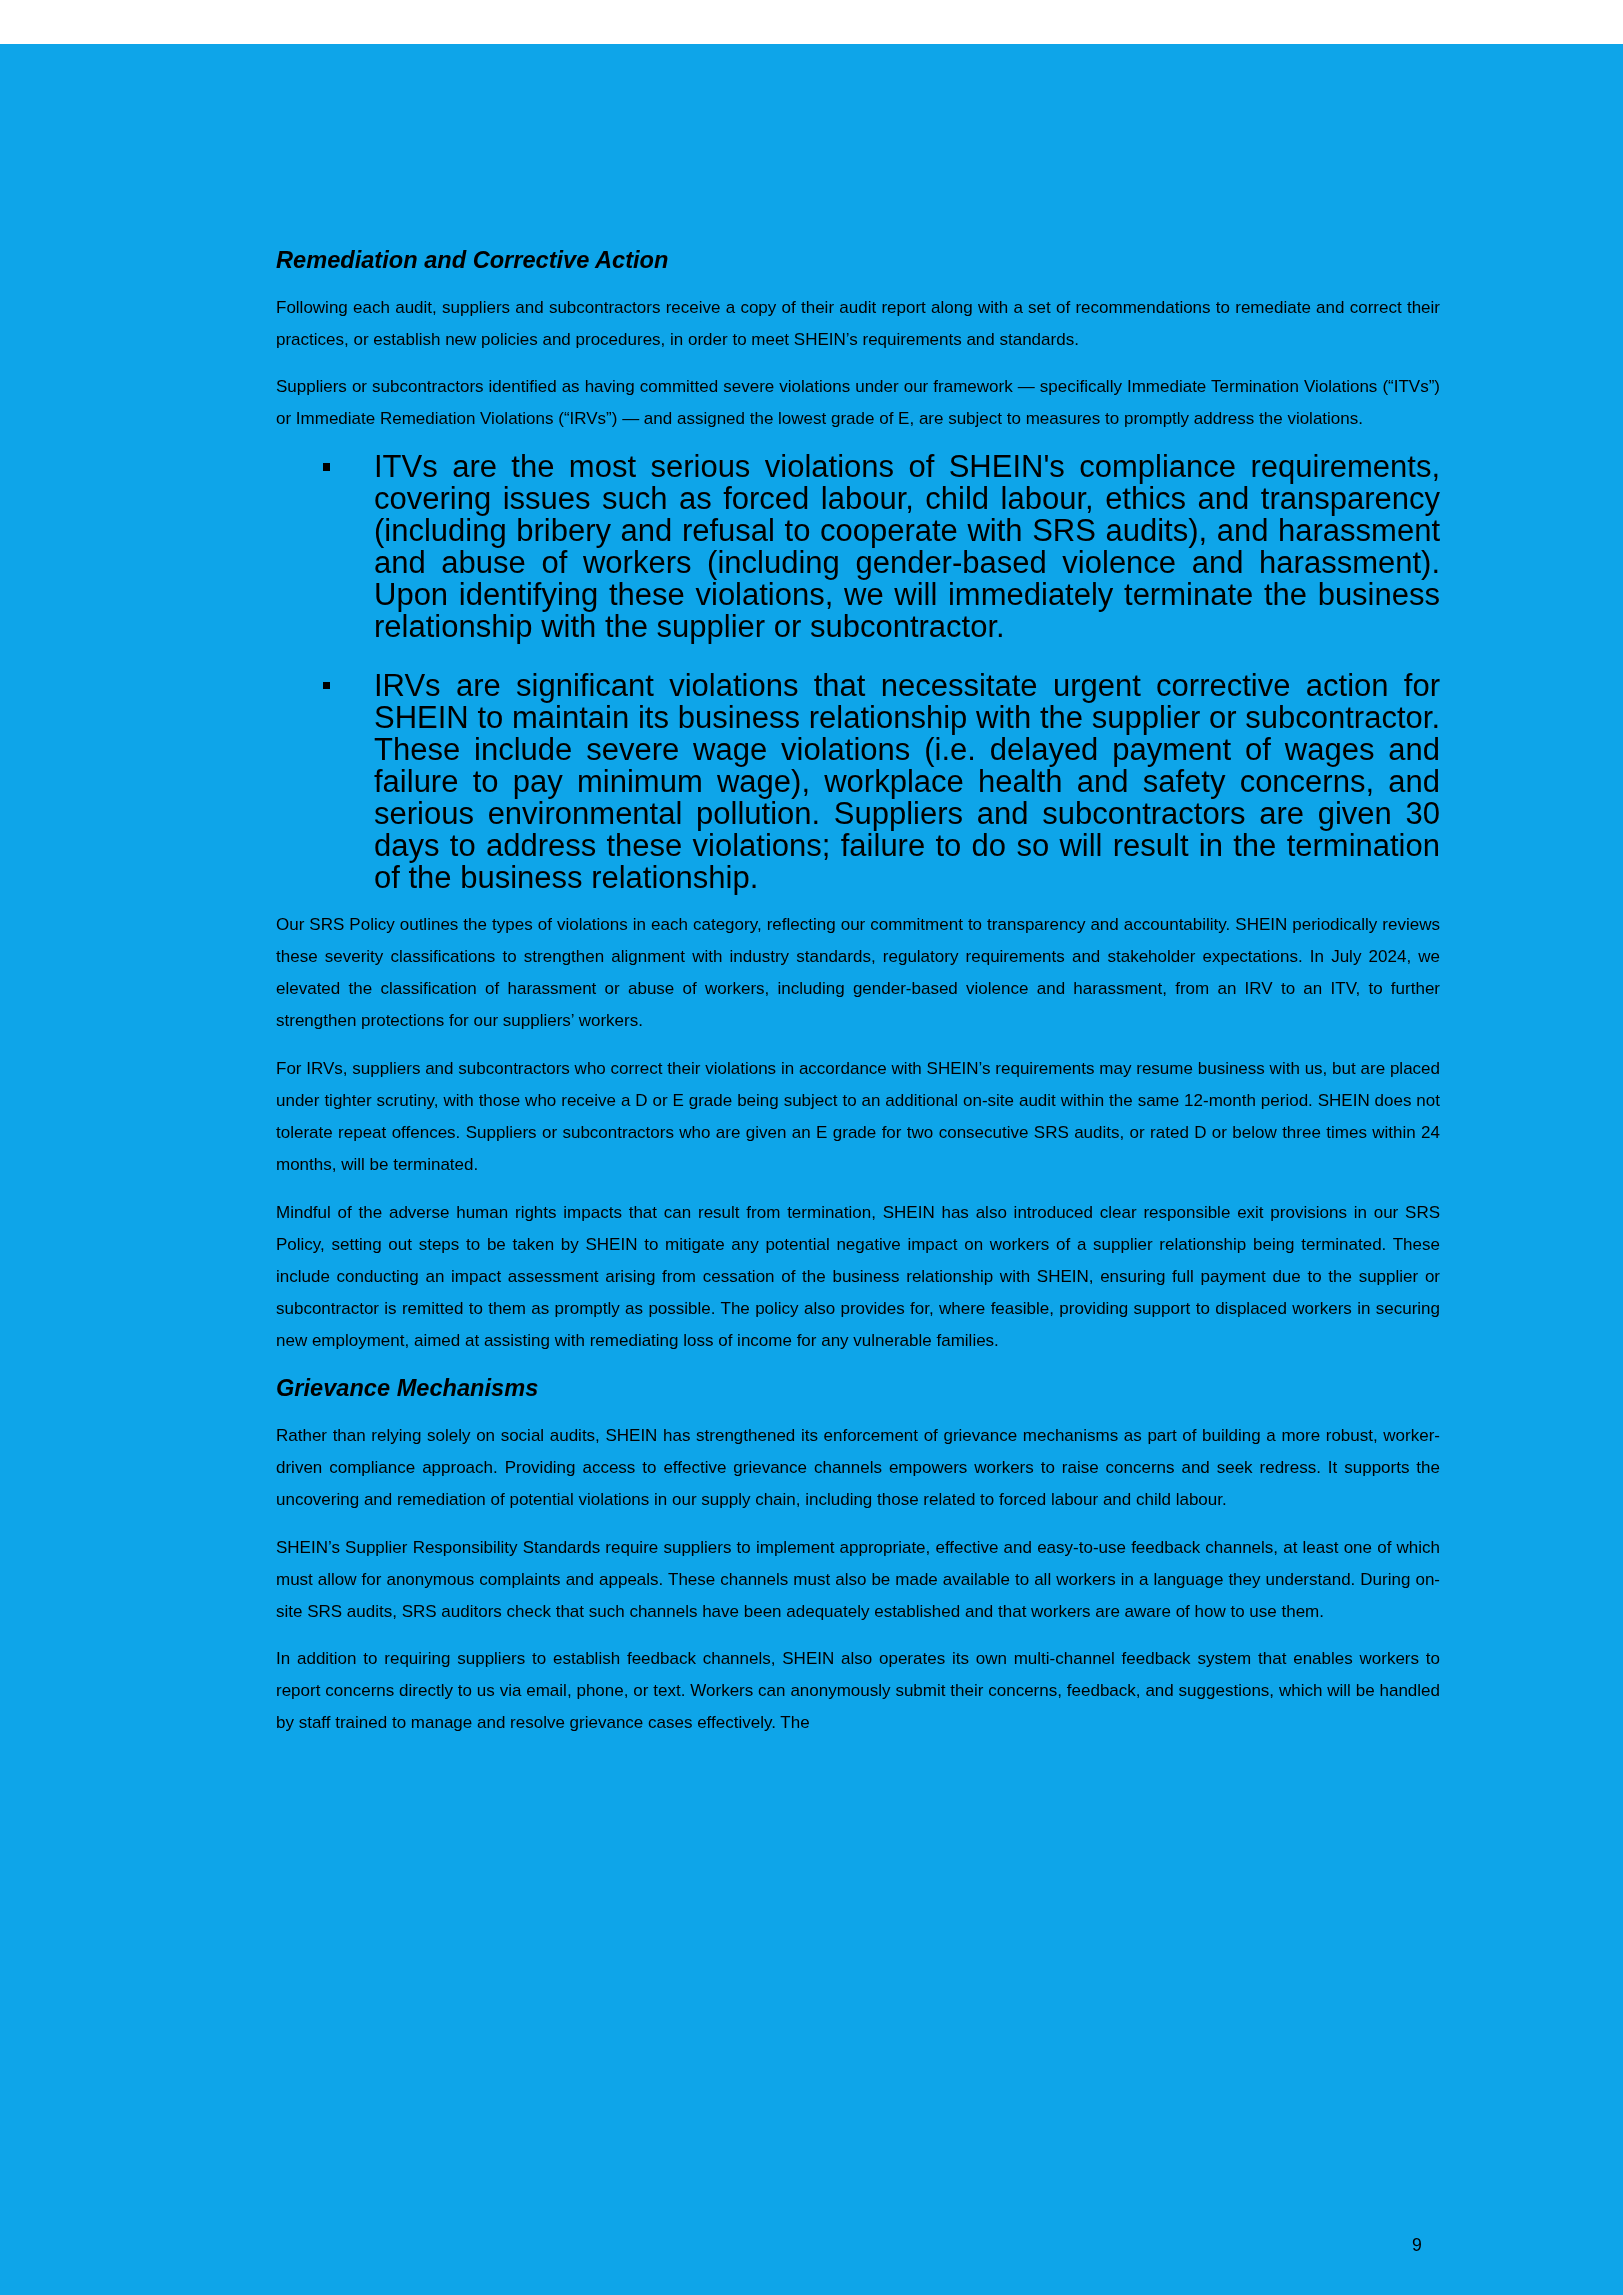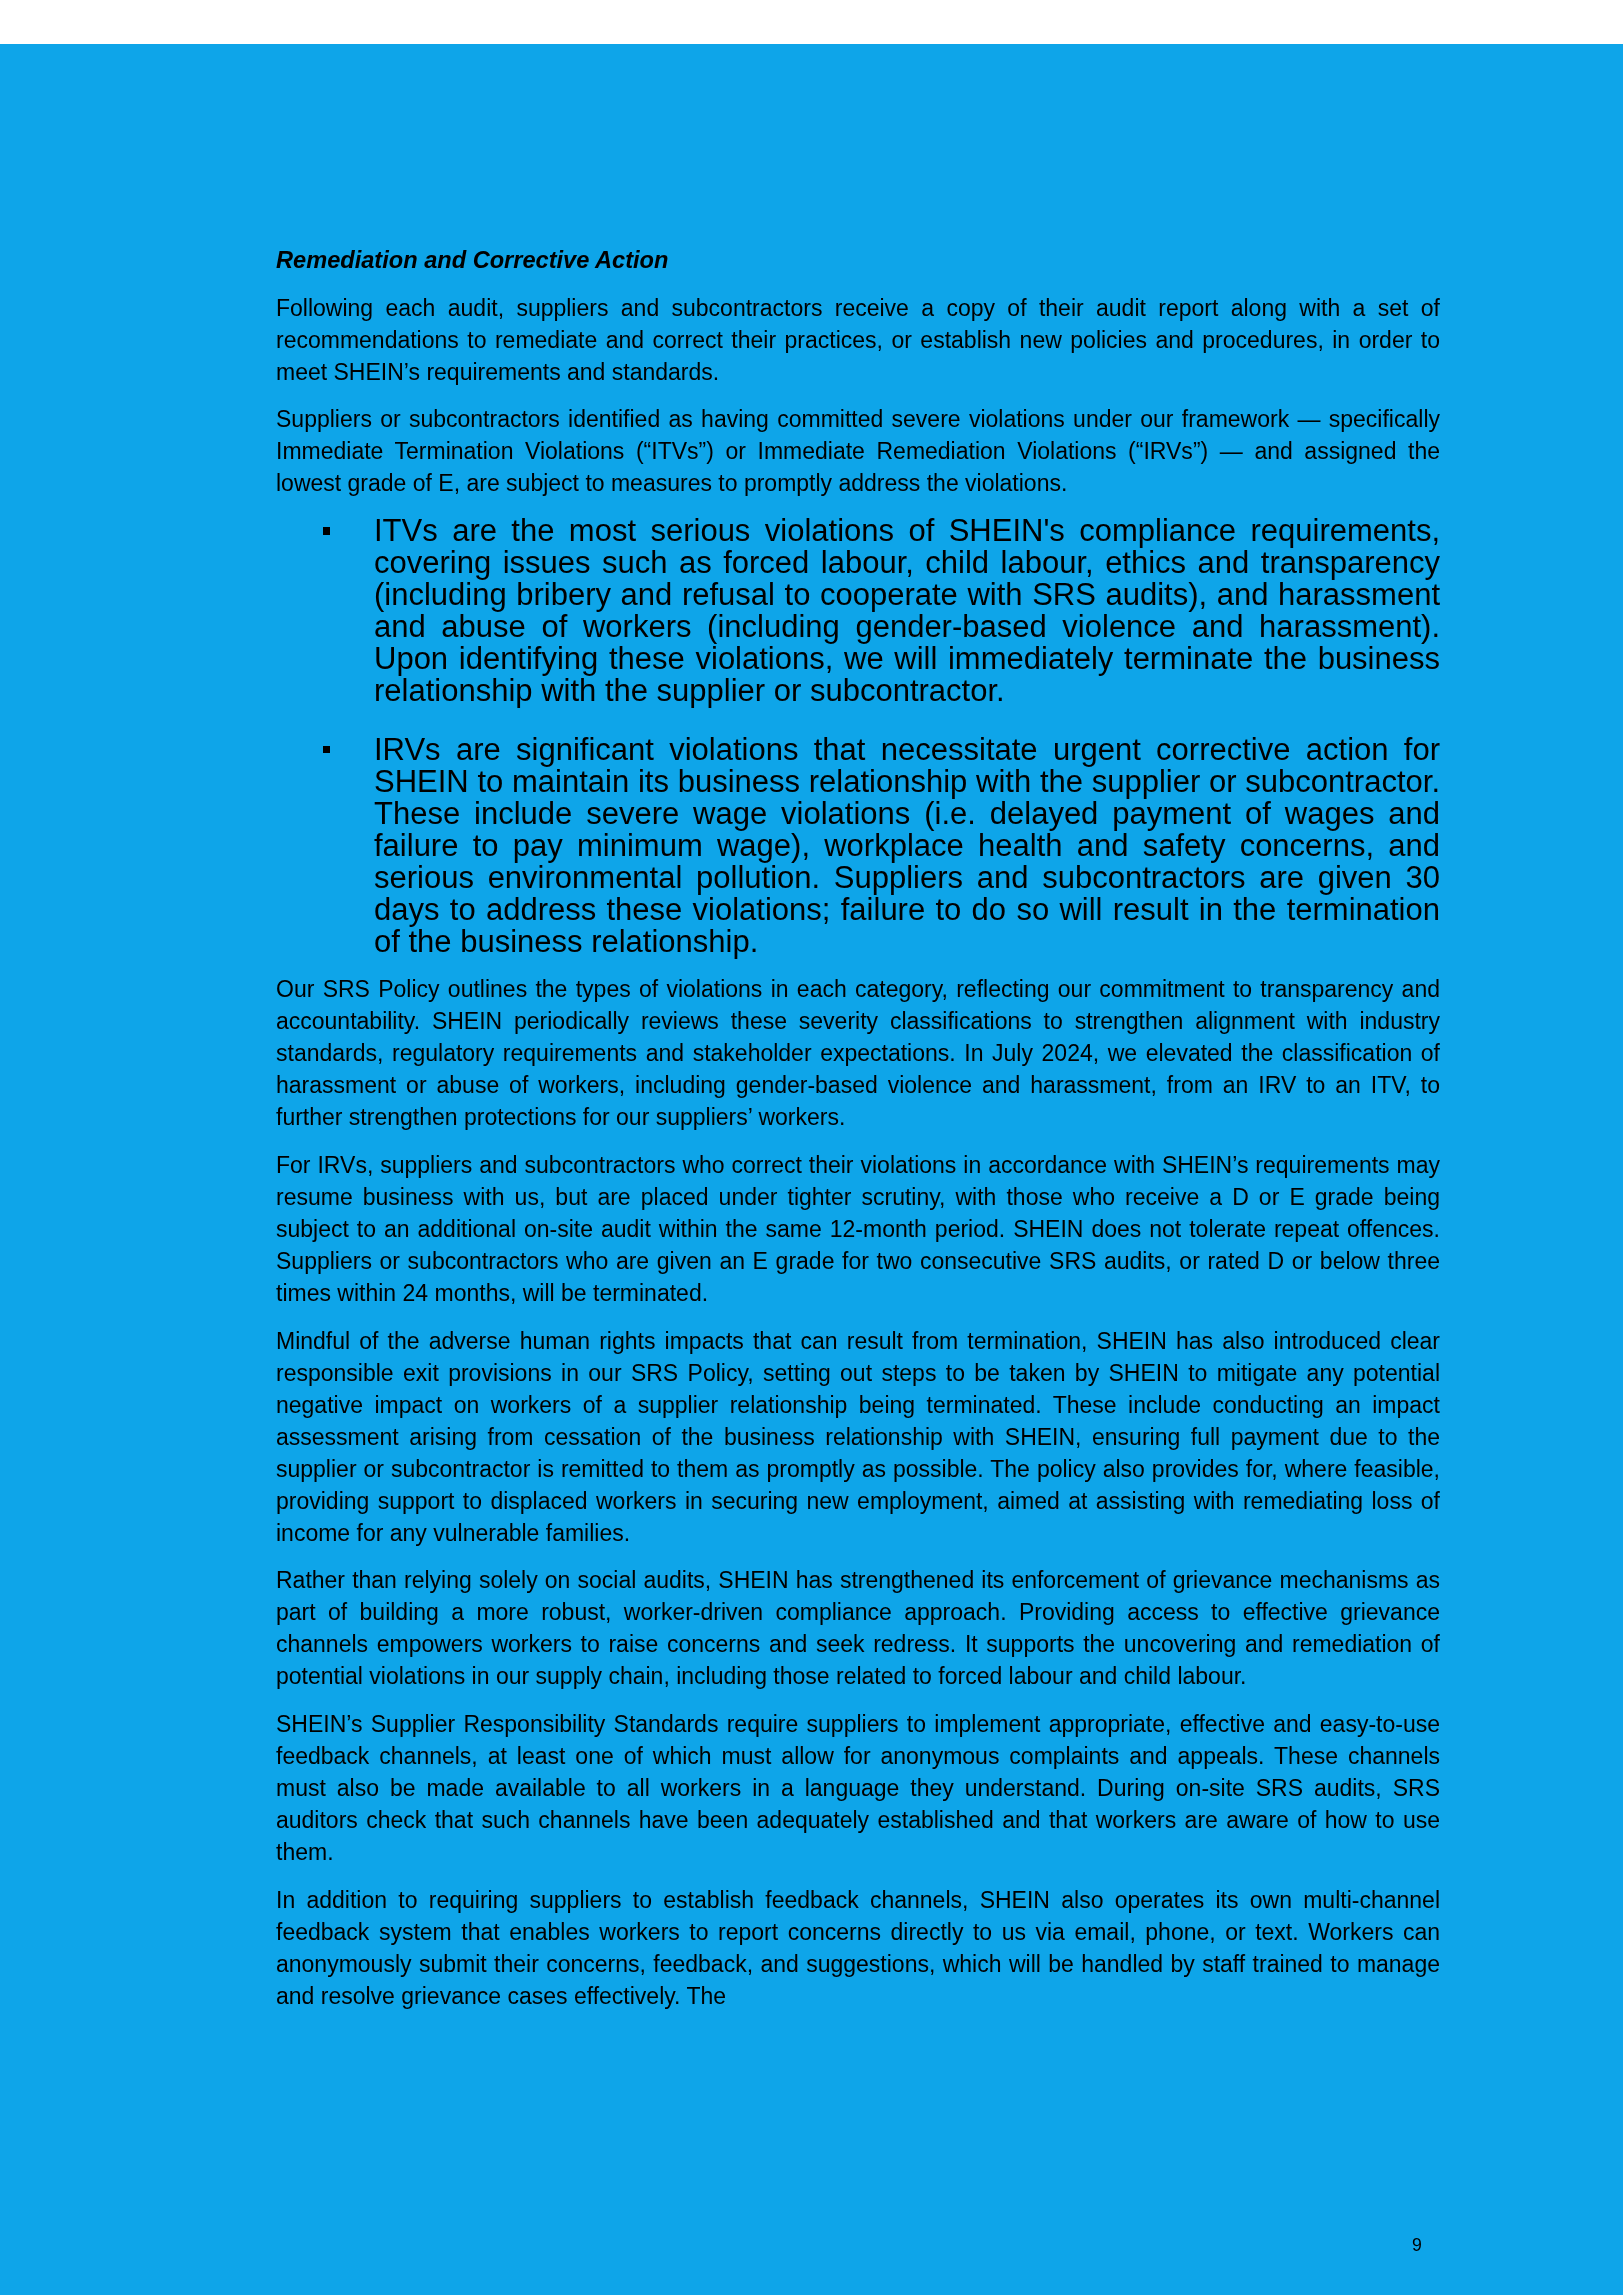--- a/index.html
+++ b/index.html
@@ -22,21 +22,21 @@
   .heading {
     font-size: 23.6px;
     line-height: 32px;
     font-weight: bold;
     font-style: italic;
     margin: 0 0 15.7px 0;
     text-align: left;
   }
   .heading.second { margin-top: 2.9px; }
   .para {
-    font-size: 23px;
+    font-size: 17px;
     line-height: 32px;
     text-align: justify;
     margin: 0 0 15.7px 0;
   }
   .bold { font-weight: normal; }
   .bullets {
     list-style: none;
     margin: 0 0 15.7px 0;
     padding: 0;
   }
@@ -81,20 +81,21 @@
       <li class="bullet"><span class="marker"></span><span class="bold">ITVs</span><span> are the most serious violations of SHEIN's compliance requirements, covering issues such as forced labour, child labour, ethics and transparency (including bribery and refusal to cooperate with SRS audits), and harassment and abuse of workers (including gender-based violence and harassment). Upon identifying these violations, we will immediately terminate the business relationship with the supplier or subcontractor.</span></li>
       <li class="bullet last"><span class="marker"></span><span class="bold">IRVs</span><span> are significant violations that necessitate urgent corrective action for SHEIN to maintain its business relationship with the supplier or subcontractor. These include severe wage violations (i.e. delayed payment of wages and failure to pay minimum wage), workplace health and safety concerns, and serious environmental pollution. Suppliers and subcontractors are given 30 days to address these violations; failure to do so will result in the termination of the business relationship.</span></li>
     </ul>
 
     <p class="para">Our SRS Policy outlines the types of violations in each category, reflecting our commitment to transparency and accountability. SHEIN periodically reviews these severity classifications to strengthen alignment with industry standards, regulatory requirements and stakeholder expectations. In July 2024, we elevated the classification of harassment or abuse of workers, including gender-based violence and harassment, from an IRV to an ITV, to further strengthen protections for our suppliers’ workers.</p>
 
     <p class="para">For IRVs, suppliers and subcontractors who correct their violations in accordance with SHEIN’s requirements may resume business with us, but are placed under tighter scrutiny, with those who receive a D or E grade being subject to an additional on-site audit within the same 12-month period. SHEIN does not tolerate repeat offences. Suppliers or subcontractors who are given an E grade for two consecutive SRS audits, or rated D or below three times within 24 months, will be terminated.</p>
 
     <p class="para">Mindful of the adverse human rights impacts that can result from termination, SHEIN has also introduced clear responsible exit provisions in our SRS Policy, setting out steps to be taken by SHEIN to mitigate any potential negative impact on workers of a supplier relationship being terminated. These include conducting an impact assessment arising from cessation of the business relationship with SHEIN, ensuring full payment due to the supplier or subcontractor is remitted to them as promptly as possible. The policy also provides for, where feasible, providing support to displaced workers in securing new employment, aimed at assisting with remediating loss of income for any vulnerable families.</p>
 
+    <h2 class="heading second">Grievance Mechanisms</h2>
 
     <p class="para">Rather than relying solely on social audits, SHEIN has strengthened its enforcement of grievance mechanisms as part of building a more robust, worker-driven compliance approach. Providing access to effective grievance channels empowers workers to raise concerns and seek redress. It supports the uncovering and remediation of potential violations in our supply chain, including those related to forced labour and child labour.</p>
 
     <p class="para">SHEIN’s Supplier Responsibility Standards require suppliers to implement appropriate, effective and easy-to-use feedback channels, at least one of which must allow for anonymous complaints and appeals. These channels must also be made available to all workers in a language they understand. During on-site SRS audits, SRS auditors check that such channels have been adequately established and that workers are aware of how to use them.</p>
 
     <p class="para">In addition to requiring suppliers to establish feedback channels, SHEIN also operates its own multi-channel feedback system that enables workers to report concerns directly to us via email, phone, or text. Workers can anonymously submit their concerns, feedback, and suggestions, which will be handled by staff trained to manage and resolve grievance cases effectively. The</p>
 
   </main>
 
   <div class="page-number">9</div>

